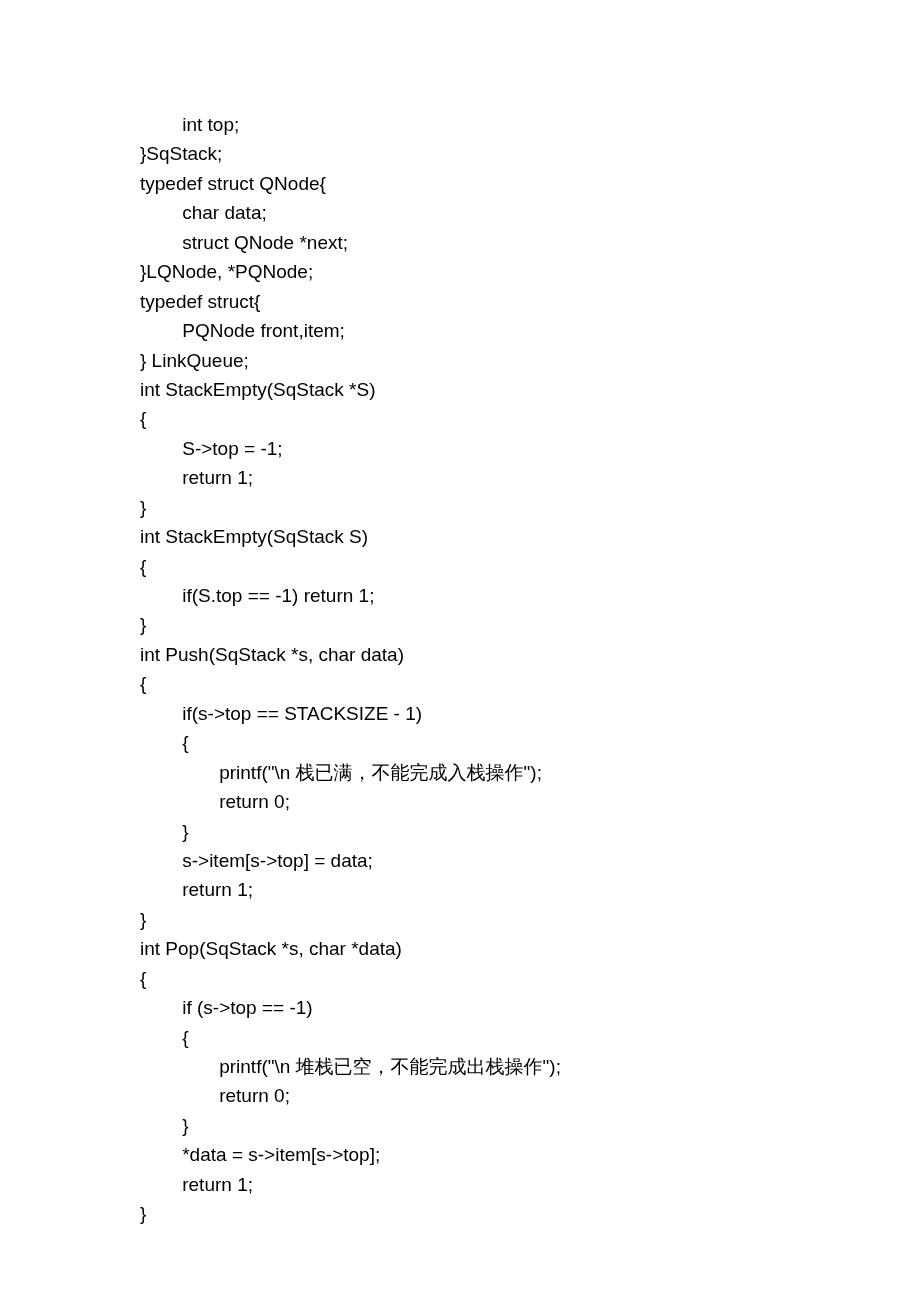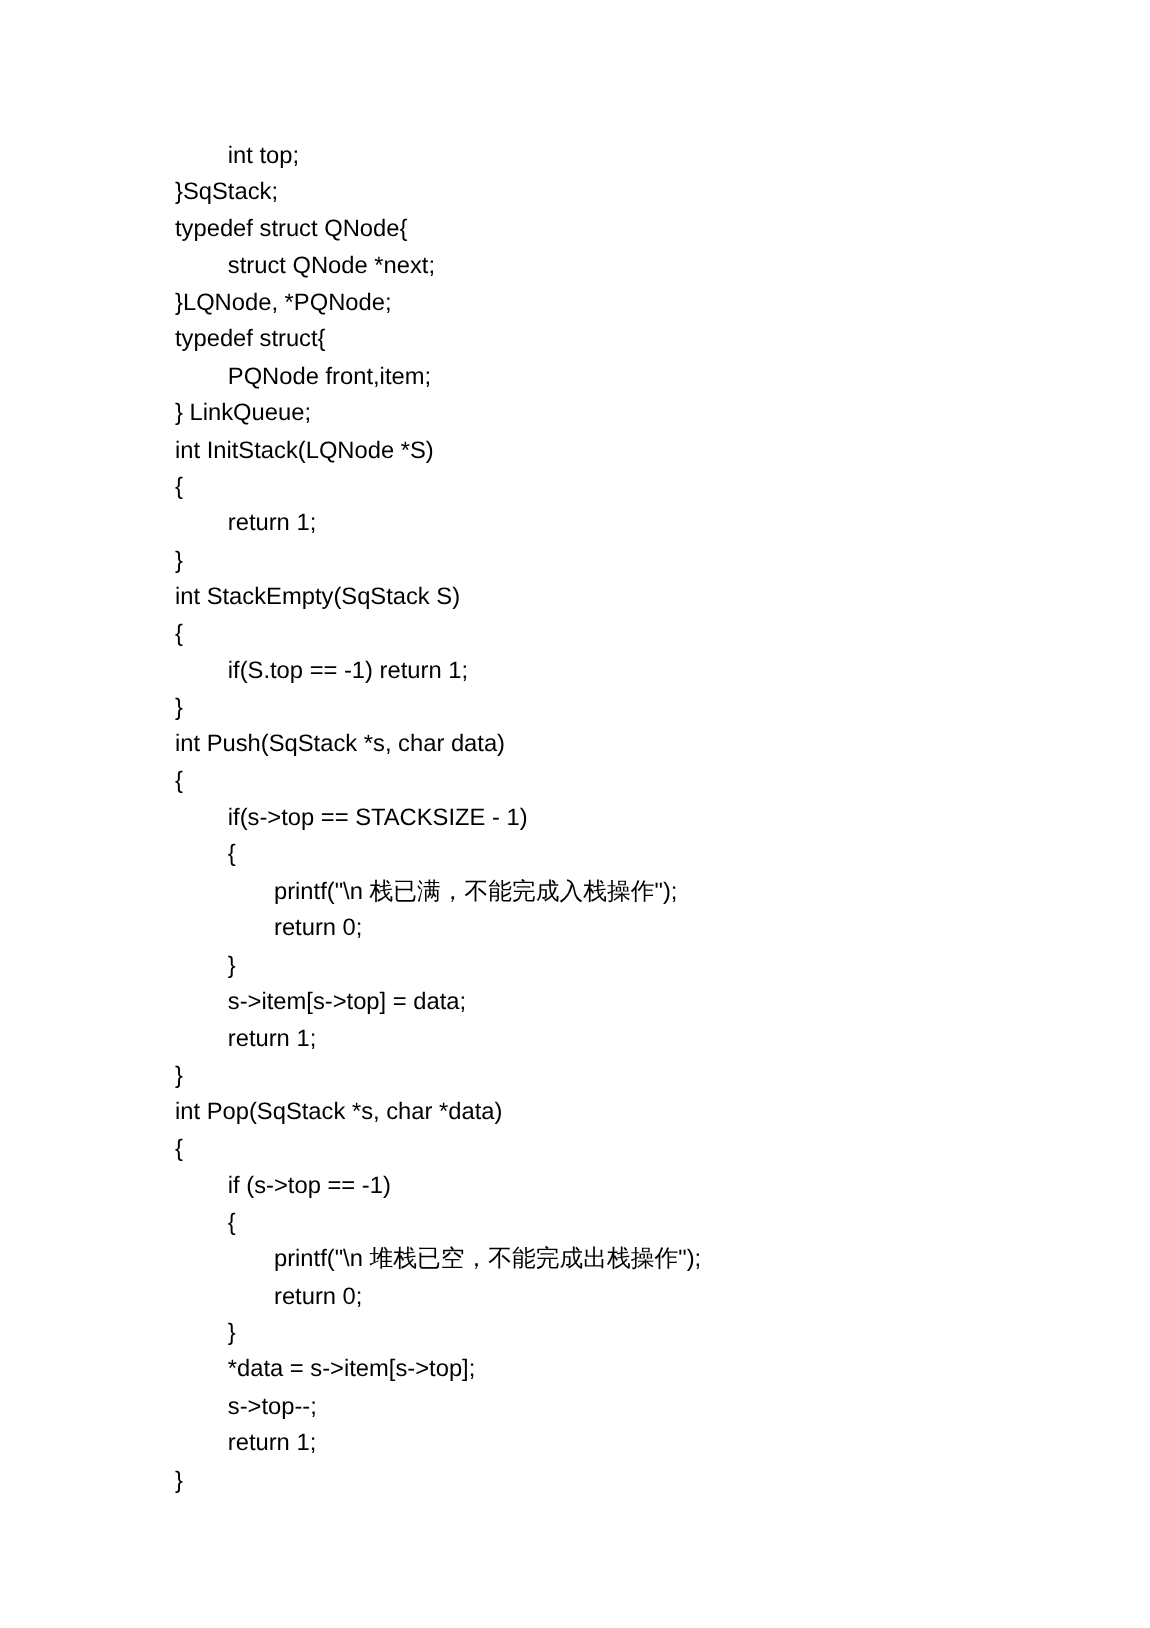--- a/index.html
+++ b/index.html
@@ -23,29 +23,31 @@
   }
 </style>
 </head>
 <body>
 
 <div class="page">
   <div class="code-line">        int top;</div>
   <div class="code-line">}SqStack;</div>
   <div class="code-line"></div>
   <div class="code-line">typedef struct QNode{</div>
+  <div class="code-line">        char data;</div>
   <div class="code-line">        struct QNode *next;</div>
   <div class="code-line">}LQNode, *PQNode;</div>
   <div class="code-line"></div>
   <div class="code-line">typedef struct{</div>
   <div class="code-line">        PQNode front,item;</div>
   <div class="code-line">} LinkQueue;</div>
   <div class="code-line"></div>
-  <div class="code-line">int InitStack(LQNode *S)</div>
+  <div class="code-line">int StackEmpty(SqStack *S)</div>
   <div class="code-line">{</div>
+  <div class="code-line">        S-&gt;top = -1;</div>
   <div class="code-line">        return 1;</div>
   <div class="code-line">}</div>
   <div class="code-line">int StackEmpty(SqStack S)</div>
   <div class="code-line">{</div>
   <div class="code-line">        if(S.top == -1) return 1;</div>
   <div class="code-line">}</div>
   <div class="code-line">int Push(SqStack *s, char data)</div>
   <div class="code-line">{</div>
   <div class="code-line">        if(s-&gt;top == STACKSIZE - 1)</div>
   <div class="code-line">        {</div>
@@ -56,16 +58,15 @@
   <div class="code-line">        return 1;</div>
   <div class="code-line">}</div>
   <div class="code-line">int Pop(SqStack *s, char *data)</div>
   <div class="code-line">{</div>
   <div class="code-line">        if (s-&gt;top == -1)</div>
   <div class="code-line">        {</div>
   <div class="code-line">               printf("\n 堆栈已空，不能完成出栈操作");</div>
   <div class="code-line">               return 0;</div>
   <div class="code-line">        }</div>
   <div class="code-line">        *data = s-&gt;item[s-&gt;top];</div>
-  <div class="code-line">        s-&gt;top--;</div>
   <div class="code-line">        return 1;</div>
   <div class="code-line">}</div>
 </div>
 
 </body></html>

